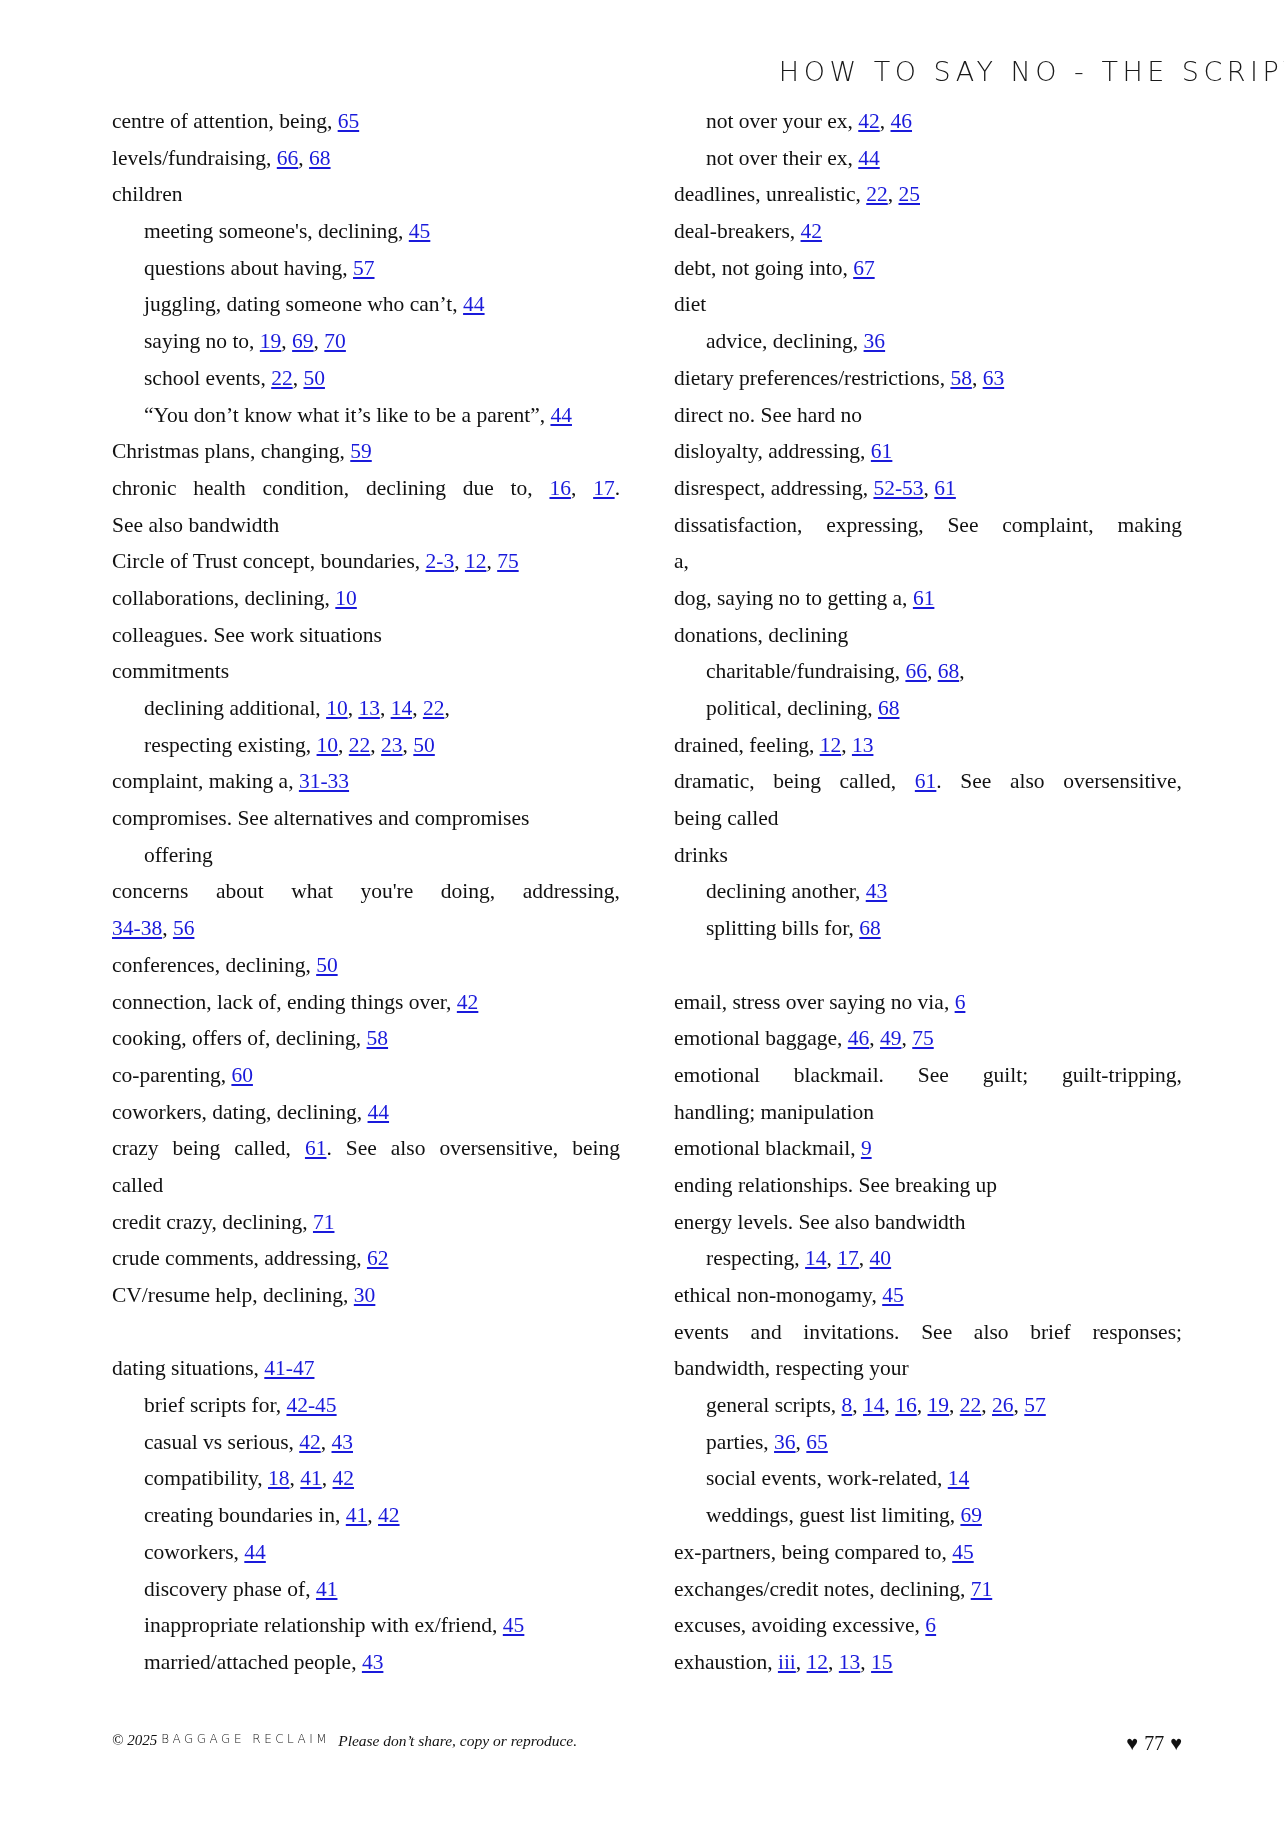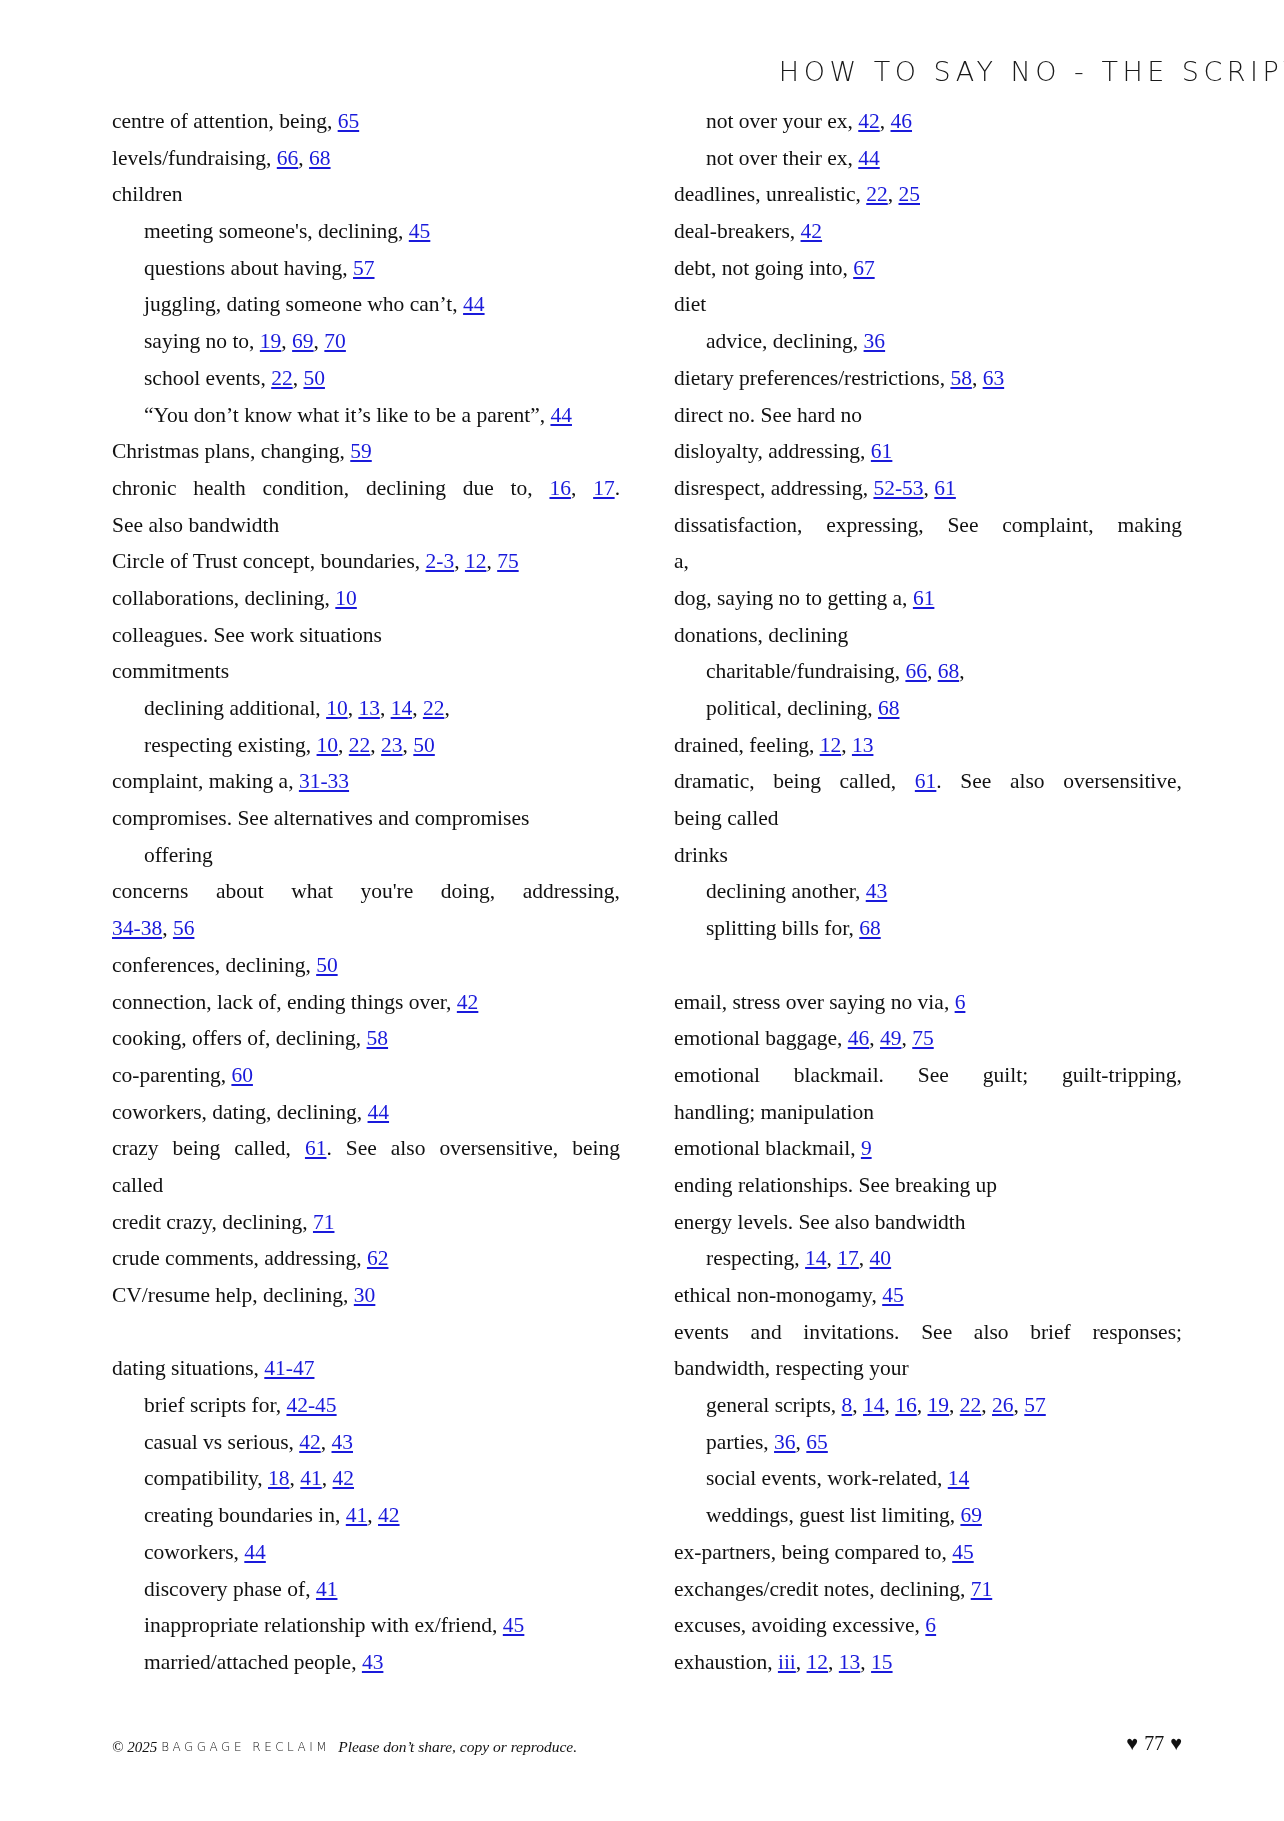--- a/index.html
+++ b/index.html
@@ -10,21 +10,21 @@
             font-size: 27px; letter-spacing: 4.5px; color: #1a1a1a; padding-left: 42px; }
   .col { position: absolute; top: 103px; width: 508px; }
   .col.left { left: 112px; }
   .col.right { left: 674px; }
   .line { font-size: 21.5px; line-height: 36.7px; height: 36.7px; white-space: nowrap; text-align: justify; }
   .line.justify { text-align: justify; text-align-last: justify; white-space: normal; }
   .line.sub { padding-left: 32px; }
   .line.blank { }
   a.ref { color: #1a1adb; text-decoration: underline; text-underline-offset: 2px; }
   .footer { position: absolute; top: 1732px; left: 112px; width: 1070px; height: 30px;
-            display: flex; align-items: center; }
+            display: flex; align-items: flex-start; }
   .copy { font-style: italic; font-size: 15px; font-family: "Liberation Serif", serif; }
   .brand { font-family: "DejaVu Sans", sans-serif; font-weight: 300; letter-spacing: 3.5px;
            font-size: 12px; margin: 0 8px 0 4px; }
   .notice { font-style: italic; font-size: 15.5px; font-family: "Liberation Serif", serif; }
   .pagenum { position: absolute; right: 0; top: 0; font-size: 20px; display: flex; align-items: center; gap: 6px; }
   .heart { font-size: 20px; }
 </style>
 </head>
 <body>
 

